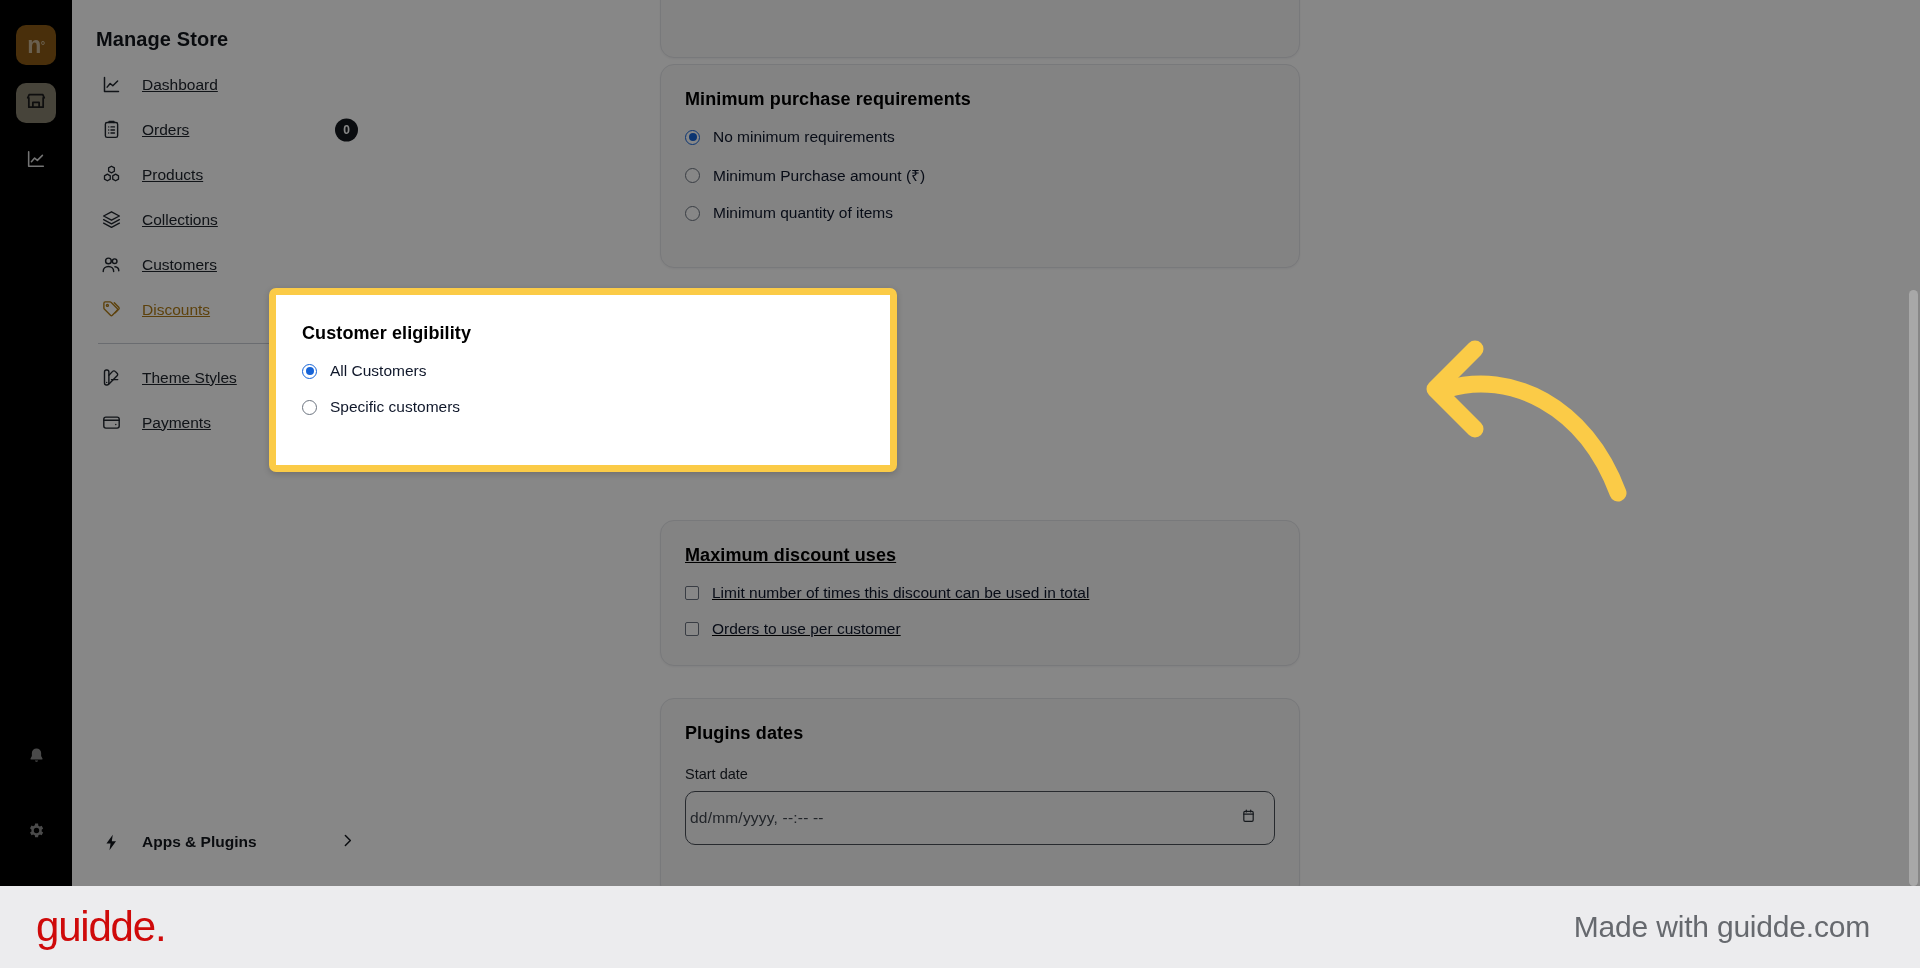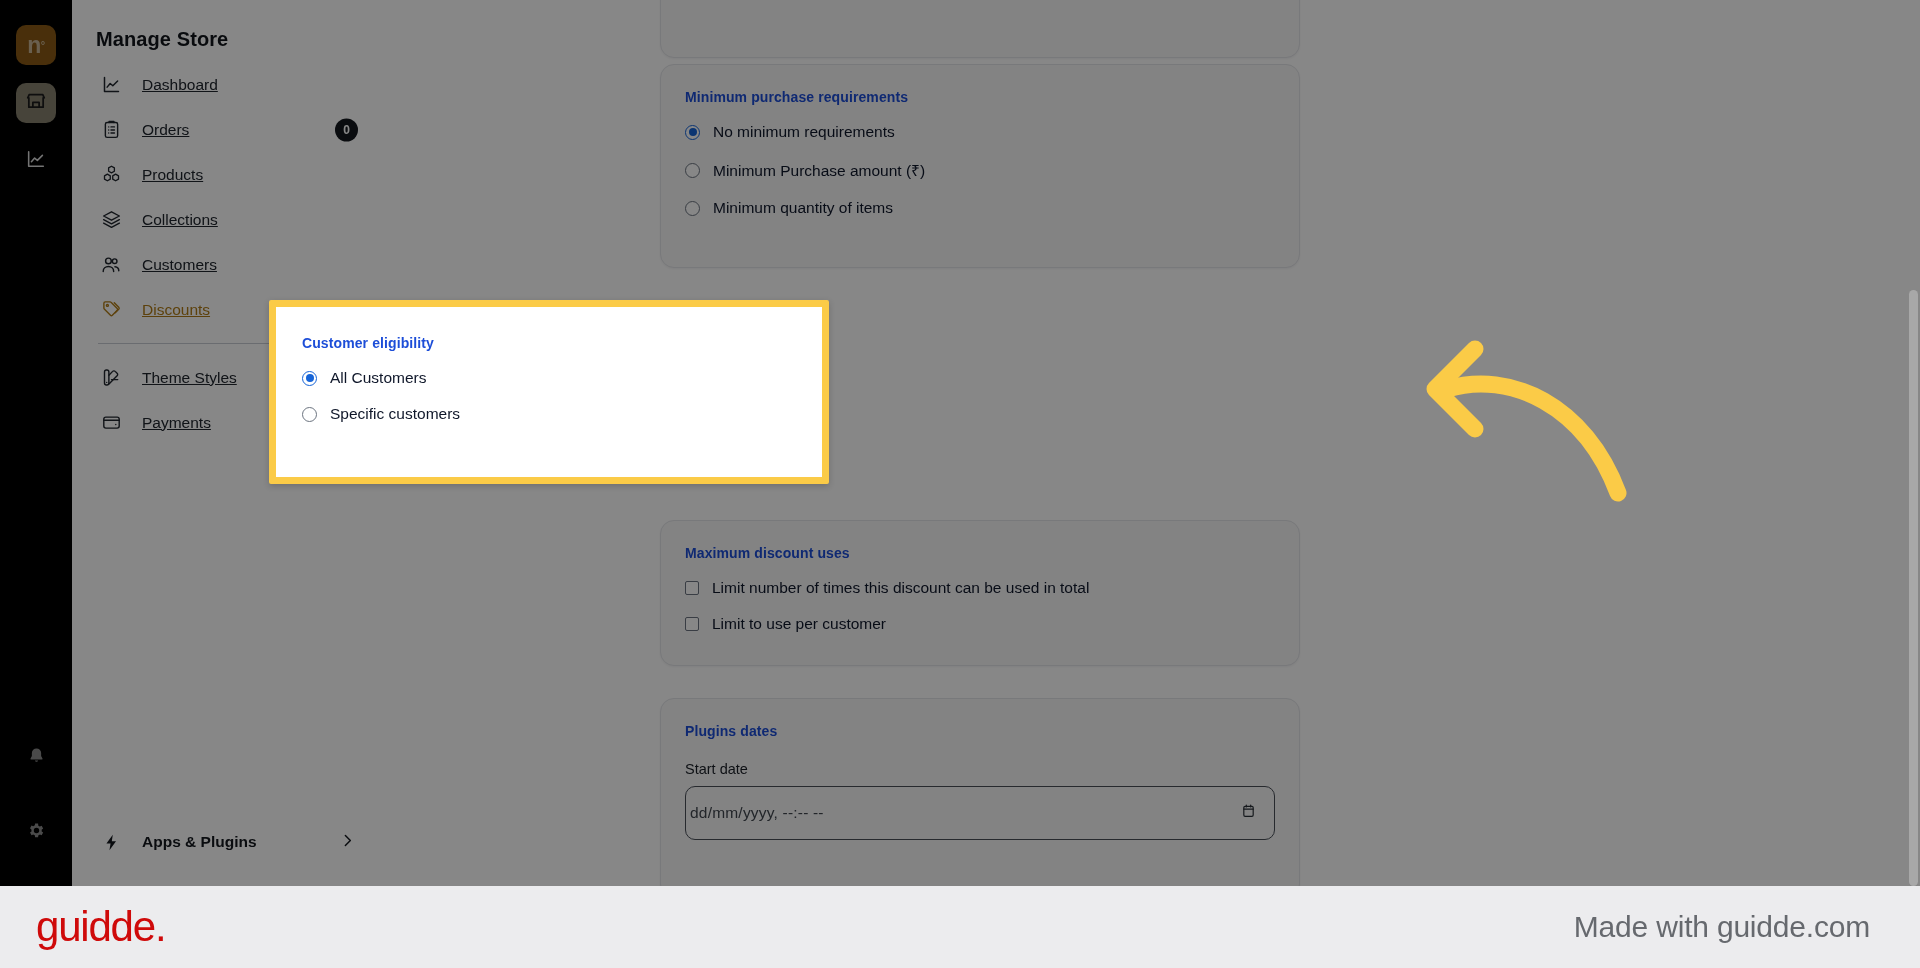--- a/index.html
+++ b/index.html
@@ -132,21 +132,21 @@
   .card {
     position: absolute;
     left: 275px;
     width: 640px;
     background: #f7f7f8;
     border: 1px solid #e3e4e8;
     border-radius: 14px;
     box-shadow: 0 1px 2px rgba(16,24,40,.05);
   }
   .card-title {
-    font-size: 14px; font-weight: 700; color: #1d4ed8;
+    font-size: 18px; font-weight: 700; color: #000000;
     letter-spacing: 0.1px;
   }
   .opt-row { display: flex; align-items: center; margin-top: 18px; }
   .opt-row .opt-label { font-size: 15.5px; color: #0f172a; }
 
   
   .radio {
     width: 15px; height: 15px; border-radius: 50%;
     border: 1.5px solid #6c7480;
     background: #fff;
@@ -168,44 +168,44 @@
     margin-right: 13px; flex: none;
   }
 
   
   #card-discount-value {
     top: -92px; height: 150px;
     padding: 20px 24px;
   }
 
   #card-min-purchase { top: 64px; height: 204px; padding: 24px 24px; }
-  #card-max-uses { top: 520px; height: 146px; padding: 24px 24px; }
+  #card-max-uses { top: 520px; height: 146px; padding: 24px 24px; text-decoration: underline; }
   #card-active-dates { top: 698px; height: 200px; padding: 24px 24px; }
 
   .field-label { font-size: 14.5px; color: #1a1f26; margin-top: 22px; }
   .date-input {
     position: relative;
     margin-top: 9px;
     height: 54px;
     border: 1px solid #4a5058;
     border-radius: 10px;
     display: flex; align-items: center;
     padding: 0 4px;
     font-size: 15.5px; color: #41474f;
     letter-spacing: .2px;
   }
   .date-input .cal-ico { position: absolute; right: 18px; top: 50%; transform: translateY(-50%); }
 
   
   #card-eligibility {
     position: absolute;
-    left: 269px; top: 300px;
-    width: 560px; height: 184px;
+    left: 269px; top: 288px;
+    width: 628px; height: 184px;
     border: 7px solid #fbcb47;
-    border-radius: 2px;
+    border-radius: 7px;
     background: #ffffff;
     z-index: 40;
     box-shadow: 0 2px 6px rgba(0,0,0,.18);
   }
   #card-eligibility .inner {
     width: 100%; height: 100%;
     background: #ffffff;
     border-radius: 2px;
     padding: 28px 26px;
   }
@@ -457,21 +457,21 @@
 
       <div class="card" id="card-max-uses">
         <div class="card-title">Maximum discount uses</div>
 
         <div class="opt-row">
           <span class="checkbox"></span>
           <span class="opt-label">Limit number of times this discount can be used in total</span>
         </div>
         <div class="opt-row">
           <span class="checkbox"></span>
-          <span class="opt-label">Limit to use per customer</span>
+          <span class="opt-label">Orders to use per customer</span>
         </div>
       </div>
 
       <div class="card" id="card-active-dates">
         <div class="card-title">Plugins dates</div>
         <div class="field-label">Start date</div>
         <div class="date-input">
           <span>dd/mm/yyyy, --:-- --</span>
           <span class="cal-ico">
             <svg width="15" height="16" viewBox="0 0 24 24" fill="none" stroke="#2b3138" stroke-width="1.9" stroke-linecap="round" stroke-linejoin="round">

